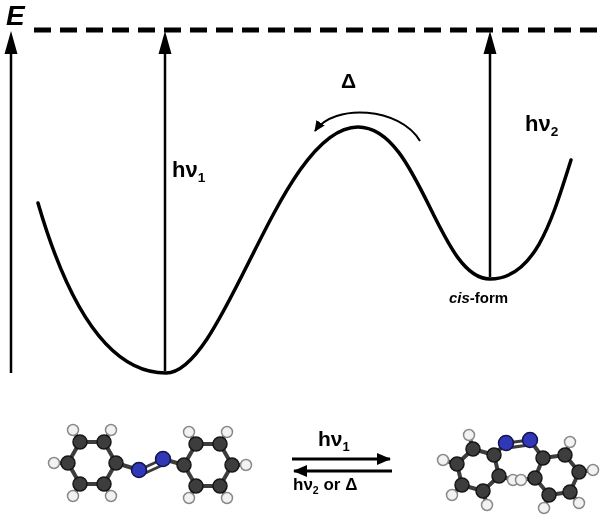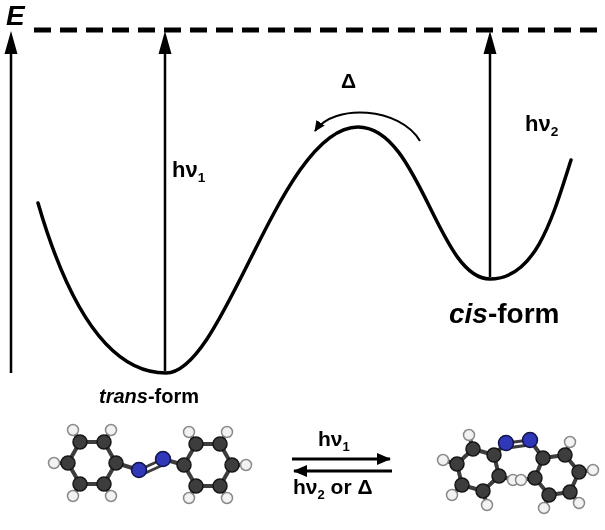--- a/index.html
+++ b/index.html
@@ -137,21 +137,20 @@
   </svg>
 
   <div class="lbl italic" style="left:6px;top:1px;font-size:28px;">E</div>
 
   <div class="lbl" style="left:172px;top:158px;font-size:22px;"><span>hν</span><sub>1</sub></div>
 
   <div class="lbl" style="left:499px;top:112px;font-size:22px;margin-left:26px;"><span>hν</span><sub>2</sub></div>
 
   <div class="lbl" style="left:341px;top:70px;font-size:21px;">Δ</div>
 
-  <div class="lbl" style="left:449px;top:299px;font-size:28px;"><i>cis</i><span>-form</span></div>
+  <div class="lbl" style="left:449px;top:290px;font-size:15px;"><i>cis</i><span>-form</span></div>
 
-  <div class="lbl" style="left:99px;top:386px;font-size:20px;"><i>trans</i><span>-form</span></div>
 
   <div class="lbl" style="left:318px;top:428px;font-size:21px;"><span>hν</span><sub>1</sub></div>
 
-  <div class="lbl" style="left:293px;top:476px;font-size:21px;"><span>hν</span><sub>2</sub><span> or Δ</span></div>
+  <div class="lbl" style="left:293px;top:476px;font-size:17px;"><span>hν</span><sub>2</sub><span> or Δ</span></div>
 
 </div>
 
 </body></html>

